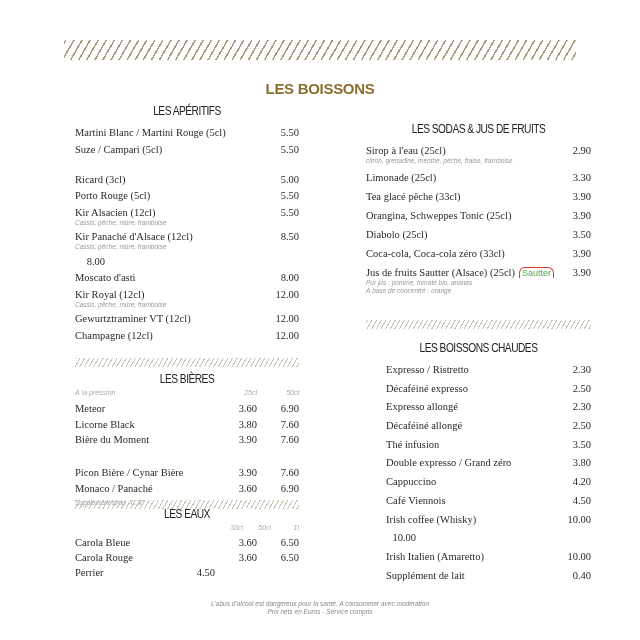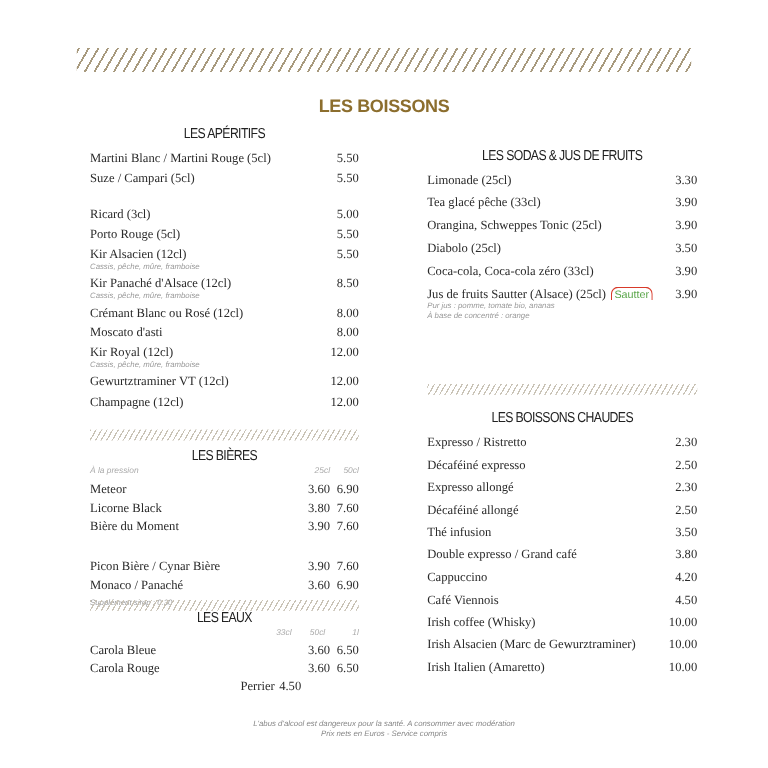--- a/index.html
+++ b/index.html
@@ -6,27 +6,27 @@
   body { width:640px; height:640px; position:relative; overflow:hidden;
          font-family:"Liberation Serif", "DejaVu Serif", serif; color:#2a2a2a; }
   .hatch-top { position:absolute; left:64px; top:40px; width:512px; height:20px;
     background: repeating-linear-gradient(-60deg, transparent 0 3px, #a89a7e 3px 4.5px, transparent 4.5px 7px); }
   .hatch-sm { height:9px;
     background: repeating-linear-gradient(-60deg, transparent 0 1.5px, #c9c3b6 1.5px 2.5px, transparent 2.5px 4px); }
   .main-title { position:absolute; left:0; width:640px; top:80px; text-align:center;
     font-family:"Liberation Sans", sans-serif; font-weight:bold; font-size:15px; color:#8c6e2e; letter-spacing:-0.3px; }
   .col { position:absolute; }
   .left { left:75px; width:224px; }
-  .right { left:356px; width:225px; }
+  .right { left:366px; width:225px; }
   .sec-title { text-align:center; font-family:"Liberation Sans", sans-serif; font-size:12px;
     color:#222; letter-spacing:-0.6px; transform:scaleX(0.85); }
   .row { display:flex; justify-content:space-between; align-items:flex-start; font-size:10.5px; line-height:13px; }
   .sub { font-style:italic; font-size:6.5px; color:#999; line-height:8px; font-family:"Liberation Sans", sans-serif; }
   .price { text-align:right; min-width:30px; }
-  .prices2 { display:flex; gap:2px; }
+  .prices2 { display:flex; gap:20px; }
   .prices2 span { width:22px; text-align:right; }
   .small-hdr { font-style:italic; font-size:7px; color:#aaa; font-family:"Liberation Sans", sans-serif; }
   .logo { display:inline-block; font-family:"Liberation Sans", sans-serif; font-size:9px; color:#5aa64a;
     border:1px solid #d83a2a; border-bottom:none; border-radius:6px 6px 0 0; padding:0 2px; margin-left:4px; line-height:10px; }
   .footer { position:absolute; left:0; width:640px; top:600px; text-align:center; font-style:italic;
     font-family:"Liberation Sans", sans-serif; font-size:6.5px; color:#888; line-height:8px; }
 </style>
 </head>
 <body>
 
@@ -69,21 +69,20 @@
       </div>
       <div style="margin-bottom: 3.5px;">
         <div class="row">
           <div><span>Kir Panaché d'Alsace  (12cl)</span></div>
           <span class="price">8.50</span>
         </div>
         <div class="sub">Cassis, pêche, mûre, framboise</div>
       </div>
       <div style="margin-bottom: 3.5px;">
         <div class="row">
-          <div><span>Crémant Blanc ou Rosé (12cl)</span></div>
           <span class="price">8.00</span>
         </div>
       </div>
       <div style="margin-bottom: 3.5px;">
         <div class="row">
           <div><span>Moscato d'asti</span></div>
           <span class="price">8.00</span>
         </div>
       </div>
       <div style="margin-bottom: 3.5px;">
@@ -178,36 +177,43 @@
         </span>
       </div>
       <div class="row" style="margin-bottom: 2px;">
         <span>Carola Rouge</span>
         <span class="prices2">
           <span></span>
           <span>3.60</span>
           <span>6.50</span>
         </span>
       </div>
-      <div class="row" style="margin-bottom: 8px; justify-content: flex-end;">
+      <div class="row" style="margin-bottom: 8px;">
         <span>Perrier</span>
         <span class="prices2">
           <span>4.50</span>
           <span></span>
           <span></span>
         </span>
       </div>
     </div>
 </div>
 
 <div class="col right" style="top:122px;">
   <div class="sec-title">LES SODAS &amp; JUS DE FRUITS</div>
   <div id="sodas-list" style="margin-top:8px;">
       <div style="margin-bottom: 6px;">
         <div class="row">
+          <div><span>Sirop à l'eau (25cl)</span></div>
+          <span class="price">2.90</span>
+        </div>
+        <div class="sub">citron, grenadine, menthe, pêche, fraise, framboise</div>
+      </div>
+      <div style="margin-bottom: 6px;">
+        <div class="row">
           <div><span>Limonade (25cl)</span></div>
           <span class="price">3.30</span>
         </div>
       </div>
       <div style="margin-bottom: 6px;">
         <div class="row">
           <div><span>Tea glacé pêche (33cl)</span></div>
           <span class="price">3.90</span>
         </div>
       </div>
@@ -237,21 +243,21 @@
         <div class="sub">Pur jus : pomme, tomate bio, ananas</div>
         <div class="sub">À base de concentré : orange</div>
       </div>
     </div>
 </div>
 
 <div class="col right hatch-sm" style="top:320px;"></div>
 
 <div class="col right" style="top:341px;">
   <div class="sec-title">LES BOISSONS CHAUDES</div>
-  <div id="chaudes-list" style="margin-top:8px;">
+  <div id="chaudes-list" style="margin-top:8px;margin-left:20px;">
       <div style="margin-bottom: 5.7px;">
         <div class="row">
           <div><span>Expresso / Ristretto</span></div>
           <span class="price">2.30</span>
         </div>
       </div>
       <div style="margin-bottom: 5.7px;">
         <div class="row">
           <div><span>Décaféiné expresso</span></div>
           <span class="price">2.50</span>
@@ -270,21 +276,21 @@
         </div>
       </div>
       <div style="margin-bottom: 5.7px;">
         <div class="row">
           <div><span>Thé infusion</span></div>
           <span class="price">3.50</span>
         </div>
       </div>
       <div style="margin-bottom: 5.7px;">
         <div class="row">
-          <div><span>Double expresso / Grand café</span></div>
+          <div><span>Double expresso / Grand zéro</span></div>
           <span class="price">3.80</span>
         </div>
       </div>
       <div style="margin-bottom: 5.7px;">
         <div class="row">
           <div><span>Cappuccino</span></div>
           <span class="price">4.20</span>
         </div>
       </div>
       <div style="margin-bottom: 5.7px;">
@@ -294,28 +300,33 @@
         </div>
       </div>
       <div style="margin-bottom: 5.7px;">
         <div class="row">
           <div><span>Irish coffee (Whisky)</span></div>
           <span class="price">10.00</span>
         </div>
       </div>
       <div style="margin-bottom: 5.7px;">
         <div class="row">
-          <div><span>Irish Alsacien (Marc de Gewurztraminer)</span></div>
           <span class="price">10.00</span>
         </div>
       </div>
       <div style="margin-bottom: 5.7px;">
         <div class="row">
           <div><span>Irish Italien (Amaretto)</span></div>
           <span class="price">10.00</span>
+        </div>
+      </div>
+      <div style="margin-bottom: 5.7px;">
+        <div class="row">
+          <div><span>Supplément de lait</span></div>
+          <span class="price">0.40</span>
         </div>
       </div>
     </div>
 </div>
 
 <div class="footer">
   <div>L'abus d'alcool est dangereux pour la santé. A consommer avec modération</div>
   <div>Prix nets en Euros - Service compris</div>
 </div>
 

